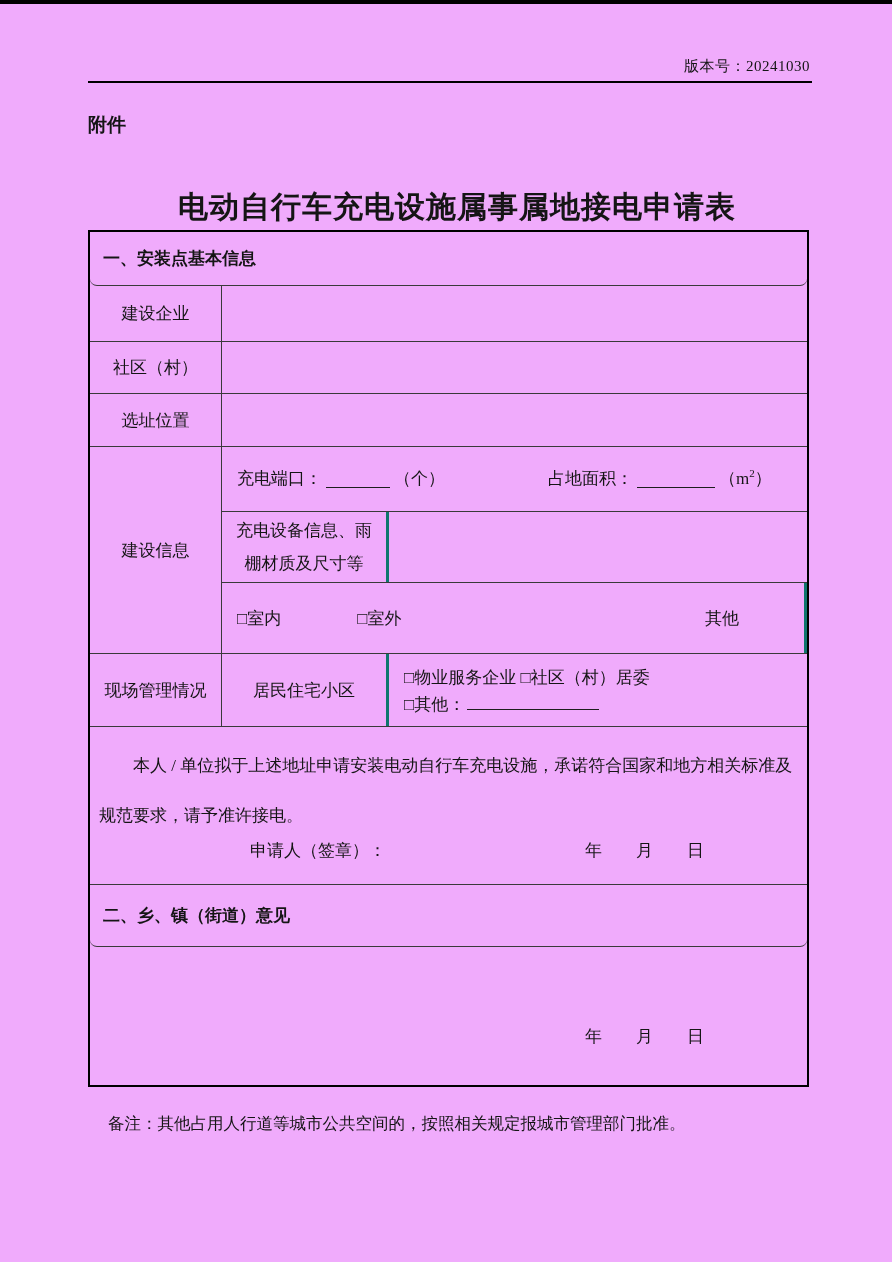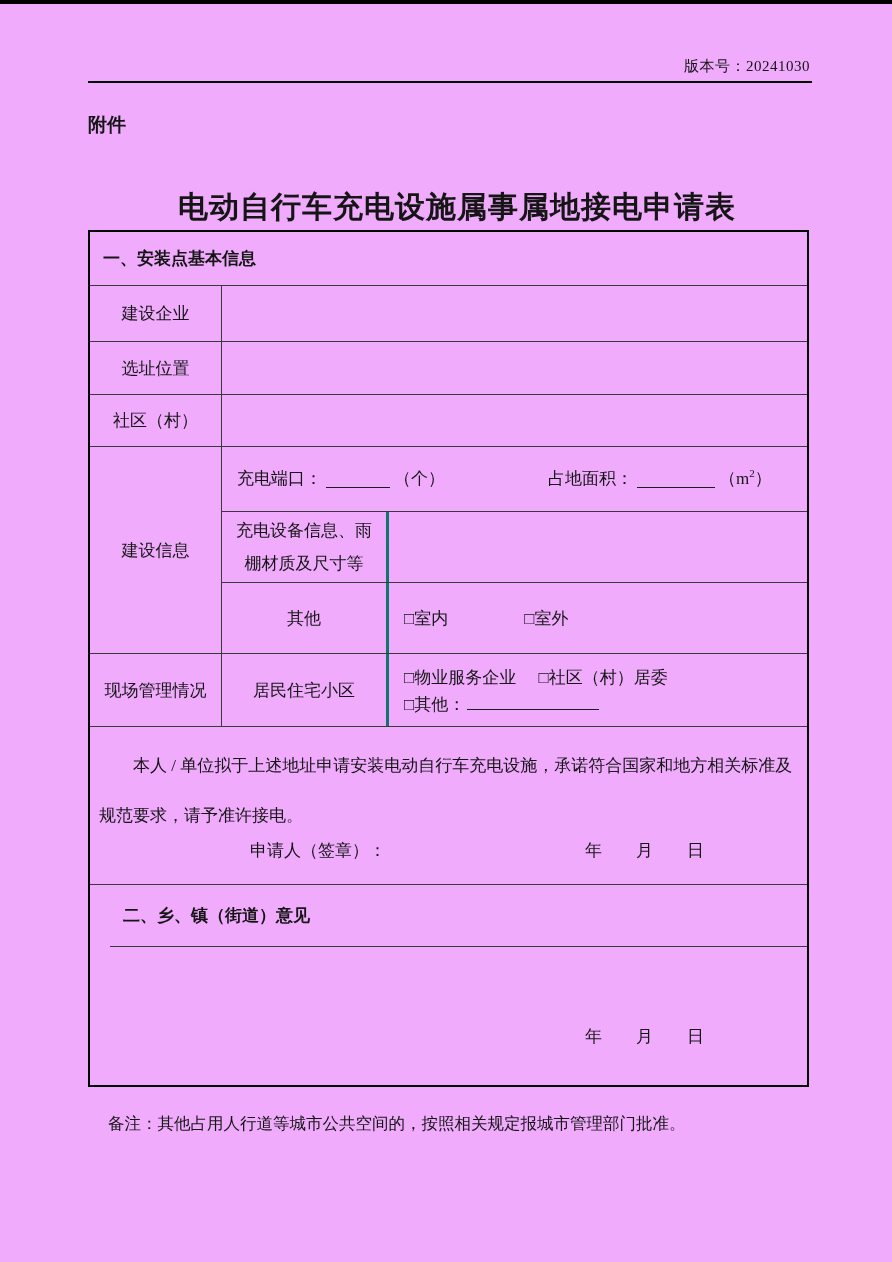--- a/index.html
+++ b/index.html
@@ -30,39 +30,39 @@
   .form-table{
     position:absolute;left:88px;top:230px;width:721px;height:857px;
     border:2px solid #000;box-sizing:border-box;
     display:flex;flex-direction:column;
     font-size:17px;
   }
   .row{display:flex;border-bottom:1px solid #3a3a3a;box-sizing:border-box;flex:0 0 auto;}
   .row.last{border-bottom:none;}
   .sec-header{
     align-items:center;padding-left:13px;
-    font-family:"Liberation Sans", sans-serif;font-weight:700;font-size:17px;
+    font-family:"Liberation Sans", sans-serif;font-weight:700;font-size:17px;border-radius:7px;
   }
   .cell{display:flex;align-items:center;box-sizing:border-box;}
   .c1{width:132px;border-right:1px solid #3a3a3a;justify-content:center;text-align:center;}
   .c2{width:167px;border-right:3px solid #0f766e;justify-content:center;text-align:center;}
   .c3{flex:1;padding-left:15px;}
   .group{display:flex;box-sizing:border-box;}
   .g-right{flex:1;display:flex;flex-direction:column;}
   .sub{display:flex;border-bottom:1px solid #3a3a3a;box-sizing:border-box;}
   .sub.last{border-bottom:none;}
   .wrap2{line-height:33px;padding:0 10px;}
   .blank{display:inline-block;border-bottom:1px solid #1d1d1d;height:1.05em;vertical-align:baseline;}
   .b64{width:64px;margin:0 4px;}
   .b78{width:78px;margin:0 4px;}
   .b130{width:132px;margin-left:2px;}
   .ports-area{margin-left:103px;}
   .gap-outdoor{margin-left:76px;}
   .mgmt-lines{line-height:27px;padding-top:2px;}
-  .mgmt-gap{margin-left:18px;text-align:center;}
+  .mgmt-gap{text-align:center;}
   .decl-block{position:relative;display:block;padding:14px 14px 0 14px;}
   .decl-text{margin:0;text-indent:2em;line-height:50px;font-size:17px;}
   .sig-applicant{position:absolute;left:160px;top:112px;}
   .sig-date{position:absolute;left:495px;top:112px;}
   .opinion-block{position:relative;display:block;}
   .opinion-date{position:absolute;left:495px;top:78px;}
   sup{font-size:11px;}
   .footnote{
     position:absolute;left:88px;top:1112px;width:740px;
     font-size:16.5px;line-height:24px;margin-left:20px;
@@ -86,27 +86,27 @@
 
     <div class="row sec-header" style="height:54px;">
       <span>一、安装点基本信息</span>
     </div>
 
     <div class="row" style="height:56px;">
       <div class="cell c1">建设企业</div>
       <div class="cell c3"></div>
     </div>
 
-    <div class="row" style="height:53px;">
-      <div class="cell c1">选址位置</div>
+    <div class="row" style="height:52px;">
+      <div class="cell c1">社区（村）</div>
       <div class="cell c3"></div>
     </div>
 
-    <div class="row" style="height:52px;">
-      <div class="cell c1">社区（村）</div>
+    <div class="row" style="height:53px;">
+      <div class="cell c1">选址位置</div>
       <div class="cell c3"></div>
     </div>
 
     <div class="row group" style="height:207px;">
       <div class="cell c1">建设信息</div>
       <div class="g-right">
 
         <div class="sub cell" style="height:65px;padding-left:15px;">
           <span>充电端口：</span>
           <span class="blank b64"></span>
@@ -117,25 +117,25 @@
         </div>
 
         <div class="sub" style="height:72px;">
           <div class="cell c2">
             <span class="wrap2">充电设备信息、雨棚材质及尺寸等</span>
           </div>
           <div class="cell c3"></div>
         </div>
 
         <div class="sub last" style="height:70px;">
-          <div class="cell c2">其他</div>
           <div class="cell c3">
             <span>□室内</span>
             <span class="gap-outdoor">□室外</span>
           </div>
+          <div class="cell c2">其他</div>
         </div>
       </div>
     </div>
 
     <div class="row" style="height:73px;">
       <div class="cell c1">现场管理情况</div>
       <div class="cell c2">居民住宅小区</div>
       <div class="cell c3">
         <div class="mgmt-lines">
           <div>
@@ -148,21 +148,21 @@
         </div>
       </div>
     </div>
 
     <div class="row decl-block" style="height:158px;padding-left:9px;">
       <p class="decl-text">本人 / 单位拟于上述地址申请安装电动自行车充电设施，承诺符合国家和地方相关标准及规范要求，请予准许接电。</p>
       <span class="sig-applicant">申请人（签章）：</span>
       <span class="sig-date">年　　月　　日</span>
     </div>
 
-    <div class="row sec-header" style="height:62px;margin-left:20px;">
+    <div class="row sec-header" style="height:62px;">
       <span>二、乡、镇（街道）意见</span>
     </div>
 
     <div class="row last opinion-block" style="height:142px;">
       <span class="opinion-date">年　　月　　日</span>
     </div>
 
   </div>
 
   <div class="footnote">备注：其他占用人行道等城市公共空间的，按照相关规定报城市管理部门批准。</div>

